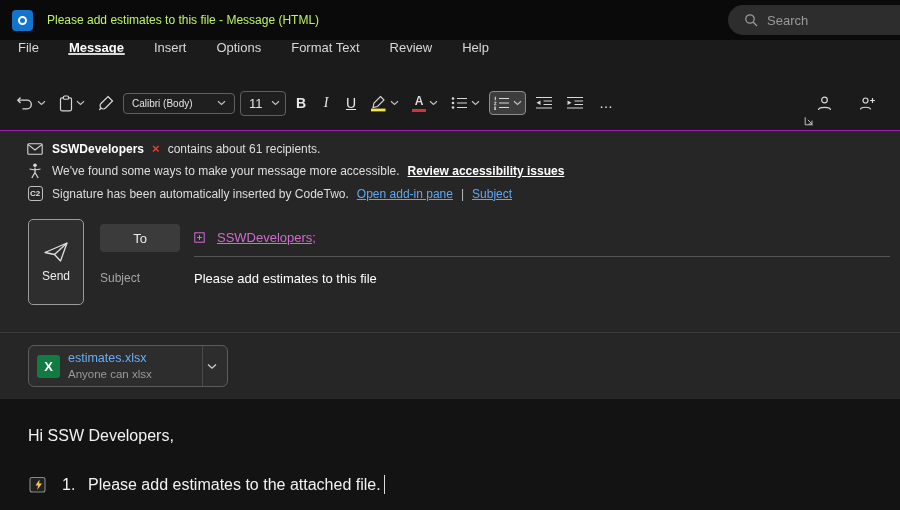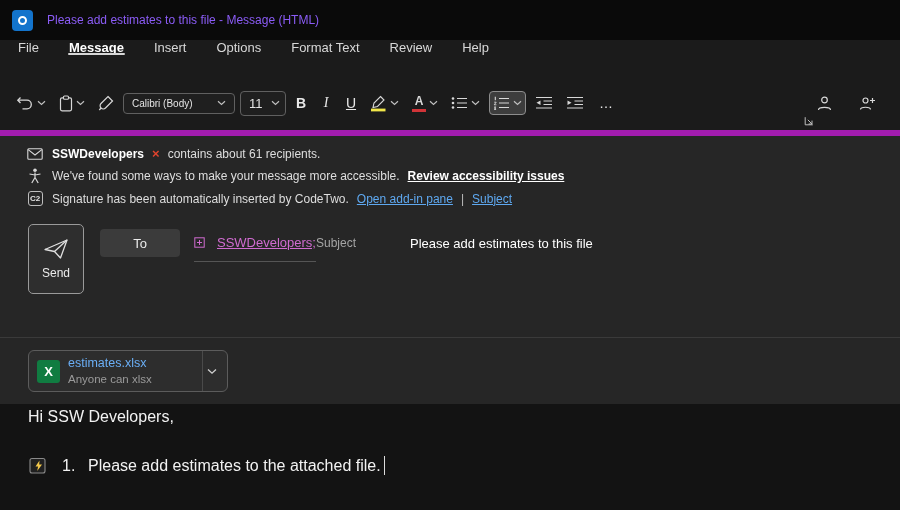--- a/index.html
+++ b/index.html
@@ -7,21 +7,21 @@
   .app {
     width:900px; height:510px; overflow:hidden; position:relative;
     display:flex; flex-direction:column;
     background:#131313; color:#e8e8e8;
     font-family:"Liberation Sans", sans-serif;
   }
   
   .titlebar { height:40px; flex:none; background:#0a0a0a; display:flex; align-items:center; padding-left:12px; position:relative; }
   .outlook-icon { width:21px; height:21px; border-radius:4px; background:#1374cc; display:grid; place-items:center; flex:none; }
   .outlook-icon .ring { width:9px; height:9px; border:2.5px solid #fff; border-radius:50%; }
-  .tb-title { margin-left:14px; font-size:12px; color:#8b5cf6; }
+  .tb-title { margin-left:14px; font-size:12px; color:#bef264; }
   .search-pill { position:absolute; right:0; top:5px; width:172px; height:30px; background:#2d2d2d; border-radius:16px 0 0 16px; display:flex; align-items:center; gap:9px; padding-left:16px; color:#9a9a9a; font-size:13px; }
   
   .menubar { height:36px; flex:none; background:#1b1b1b; display:flex; align-items:flex-start; padding:0 18px; gap:30px; font-size:13px; }
   .menu-item { display:flex; align-items:center; color:#d8d8d8; position:relative; cursor:default; }
   .menu-item.active { color:#fff; font-weight:700; }
   .menu-item.active::after { content:""; position:absolute; left:-1px; right:-1px; bottom:0; height:2.5px; background:#d6d6d6; border-radius:2px; }
   
   .ribbon { height:54px; flex:none; background:#1b1b1b; display:flex; align-items:center; padding:0 12px; gap:5px; position:relative; color:#d8d8d8; }
   .rbtn { display:flex; align-items:center; gap:3px; padding:5px 4px; border-radius:4px; color:#d8d8d8; }
   .rbtn.selected { background:#3d3d3d; border:1px solid #8d8d8d; padding:4px 3px; }
@@ -32,67 +32,74 @@
   .fmt { font-size:14px; width:20px; text-align:center; color:#e8e8e8; }
   .fmt.b { font-weight:700; }
   .fmt.i { font-style:italic; font-family:"Liberation Serif", serif; }
   .fmt.u { text-decoration:underline; }
   .fclr { display:flex; flex-direction:column; align-items:center; line-height:1; gap:2px; }
   .fclr .glyph { font-size:12px; font-weight:700; }
   .fclr .bar { width:14px; height:3px; background:#d13438; }
   .launcher { position:absolute; right:86px; bottom:4px; }
   .ribbon-right { margin-left:auto; display:flex; gap:18px; padding-right:8px; align-items:center; }
   
-  .notices { flex:none; background:#262626; border-top:6px solid #a21caf; padding:8px 0 6px; display:flex; flex-direction:column; gap:3px; }
+  .notices { flex:none; background:#262626; border-top:1px solid #a21caf; padding:8px 0 6px; display:flex; flex-direction:column; gap:3px; }
   .notice { display:flex; align-items:center; gap:8px; padding:2px 10px 2px 26px; font-size:12px; color:#dedede; }
   .notice .ic { width:18px; display:grid; place-items:center; flex:none; color:#d8d8d8; }
   .bold-name { font-weight:700; color:#fff; }
   .remove-x { color:#e0432d; font-weight:700; font-size:13px; }
   .acc-link { color:#fff; font-weight:700; text-decoration:underline; }
   .blue-link { color:#5ea8f0; text-decoration:underline; }
   .link-sep { color:#bdbdbd; }
   .c2-box { width:15px; height:15px; border:1px solid #bdbdbd; border-radius:3px; display:grid; place-items:center; font-size:8px; color:#e0e0e0; font-weight:700; }
   
   .compose { flex:none; background:#262626; padding:10px 10px 0 28px; display:flex; border-bottom:1px solid #3a3a3a; height:124px; }
-  .send-btn { width:56px; height:70px; flex:none; border:1px solid #9a9a9a; border-radius:5px; background:#2e2e2e; display:flex; flex-direction:column; align-items:center; justify-content:center; gap:6px; font-size:12px; color:#ececec; }
-  .fields { flex:1; margin-left:16px; display:flex; flex-direction:row; }
+  .send-btn { width:56px; height:86px; flex:none; border:1px solid #9a9a9a; border-radius:5px; background:#2e2e2e; display:flex; flex-direction:column; align-items:center; justify-content:center; gap:6px; font-size:12px; color:#ececec; }
+  .fields { flex:1; margin-left:16px; display:flex; flex-direction:column; }
   .frow { display:flex; align-items:center; height:38px; margin-bottom:2px; }
   .fbtn { width:80px; height:28px; flex:none; background:#3b3b3b; border-radius:4px; display:grid; place-items:center; font-size:13px; color:#ececec; }
   .fval { flex:1; align-self:stretch; margin-left:14px; border-bottom:1px solid #555; display:flex; align-items:center; font-size:13px; }
   .to-link { color:#d06bd0; display:flex; align-items:center; gap:12px;text-decoration:underline; }
   .to-link .nm { text-decoration:underline; }
   .subj-label { width:80px; flex:none; color:#a5a5a5; font-size:12px; }
   .subj-val { margin-left:14px; font-size:13px; color:#fff; flex:1; }
   
   .attach { flex:none; background:#262626; padding:12px 0 12px 28px; }
   .attach-card { width:200px; height:42px; background:#2d2d2d; border:1px solid #5c5c5c; border-radius:6px; display:flex; align-items:center; gap:8px; padding:0 6px 0 8px; }
   .xl-sq { width:23px; height:23px; flex:none; background:#107c41; color:#fff; border-radius:3px; display:grid; place-items:center; font-weight:700; font-size:13px; }
   .attach-text { flex:1; display:flex; flex-direction:column; line-height:1.3; overflow:hidden; }
   .fname { color:#6aaef5; font-size:12.5px; white-space:nowrap; }
   .fperm { color:#9a9a9a; font-size:11.5px; white-space:nowrap; }
   .attach-chev { flex:none; color:#cfcfcf; padding:0 4px; border-left:1px solid #4a4a4a; align-self:stretch; display:grid; place-items:center; margin-left:2px; }
   
-  .mailbody { flex:1; background:#131313; padding:4px 28px 0; font-size:16px; color:#f2f2f2; }
+  .mailbody { flex:1; background:#131313; padding:28px 28px 0; font-size:16px; color:#f2f2f2; }
   .greeting { margin-bottom:30px; }
   .list-row { display:flex; align-items:center; }
   .smart-icon { width:20px; flex:none; display:grid; place-items:center; }
   .num { width:26px; margin-left:14px; flex:none; }
   .caret { display:inline-block; width:1.5px; height:19px; background:#dcdcdc; margin-left:3px; vertical-align:-4px; }
   svg { display:block; }
 </style>
 </head>
 <body>
 
 <div class="app">
 
   <div class="titlebar">
     <div class="outlook-icon">
         <div class="ring"></div>
       </div>
     <span class="tb-title">Please add estimates to this file - Message (HTML)</span>
+    <div class="search-pill">
+      <svg width="14" height="14" viewBox="0 0 14 14">
+          <circle cx="6" cy="6" r="4.2" fill="none" stroke="currentColor" stroke-width="1.3"></circle>
+          <path d="M9.3 9.3 L13 13" stroke="currentColor" stroke-width="1.3"></path>
+        </svg>
+      <span>Search</span>
+    </div>
   </div>
 
   <div class="menubar">
     <span class="menu-item">File</span>
     <span class="menu-item active">Message</span>
     <span class="menu-item">Insert</span>
     <span class="menu-item">Options</span>
     <span class="menu-item">Format Text</span>
     <span class="menu-item">Review</span>
     <span class="menu-item">Help</span>

